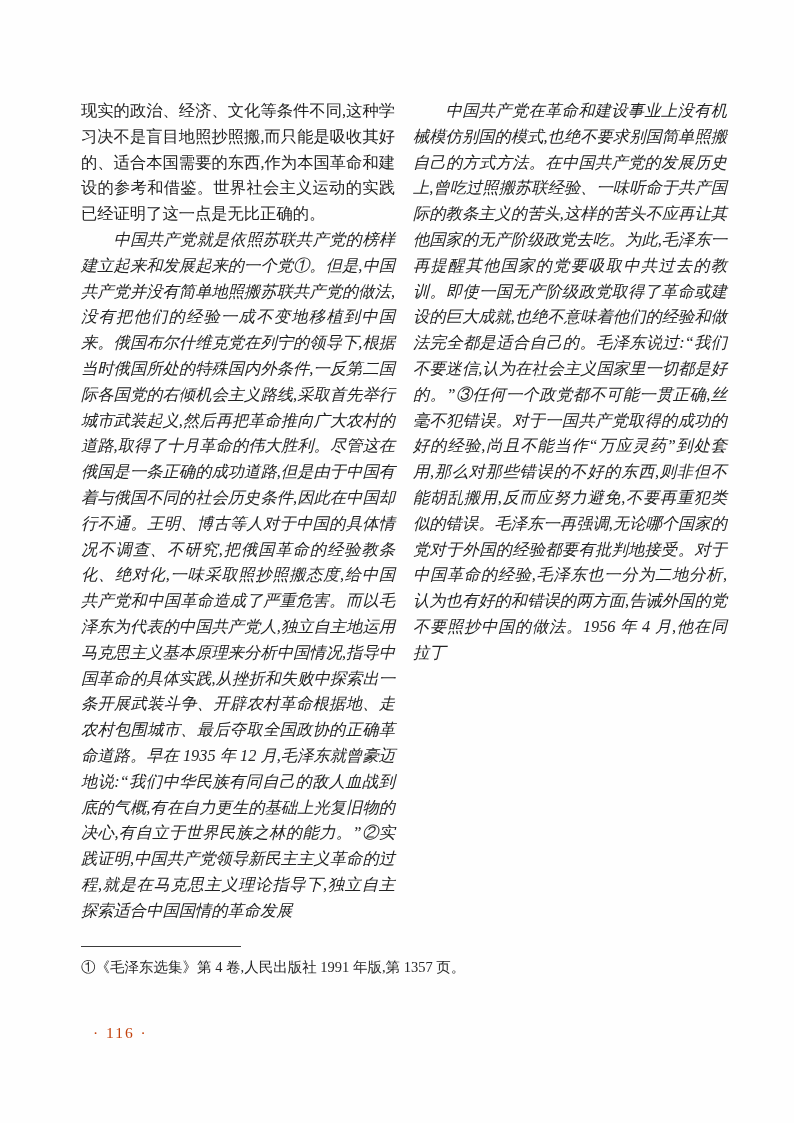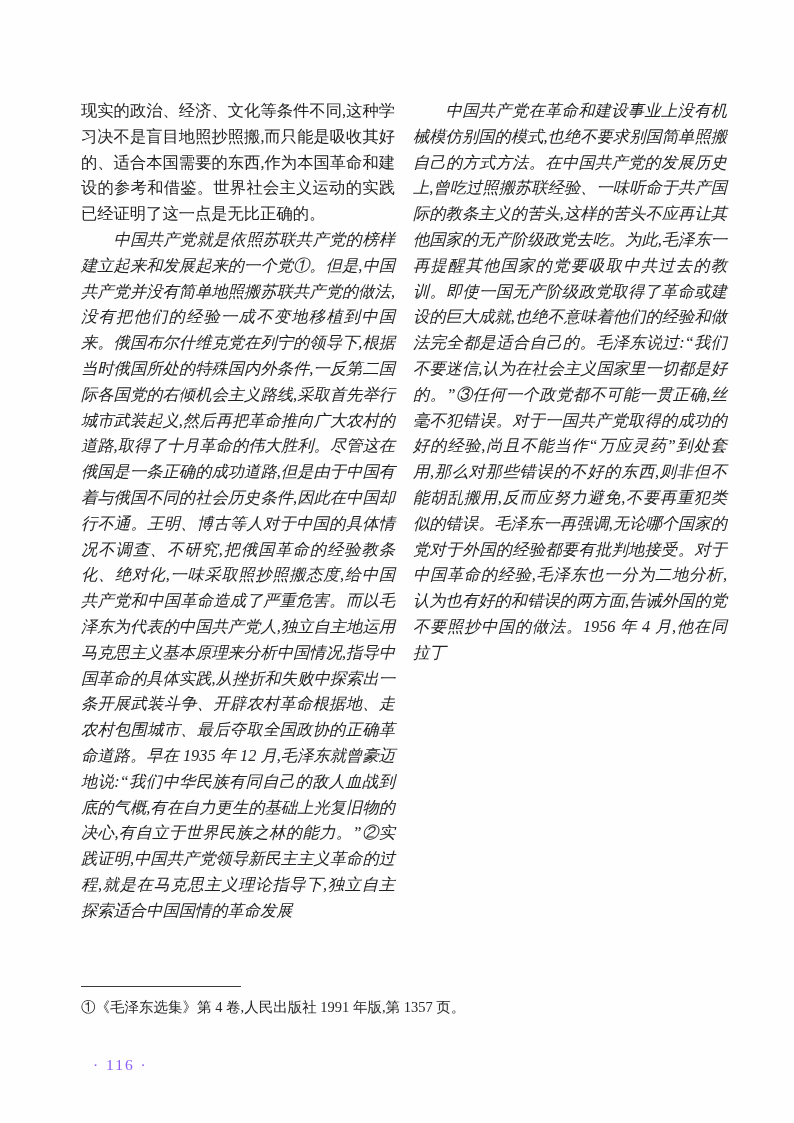--- a/index.html
+++ b/index.html
@@ -38,42 +38,42 @@
     margin: 0;
     padding: 0;
   }
   .column p.indent {
     text-indent: 2em;
     font-style: italic;
   }
   .footnotes {
     position: absolute;
     left: 81px;
-    top: 986px;
+    top: 946px;
     width: 660px;
     font-size: 14.5px;
     line-height: 27.5px;
     color: #262626;
   }
   .footnote-divider {
     width: 160px;
     height: 0;
     border-top: 1.5px solid #3a3a3a;
     margin: 0 0 7px 0;
   }
   .footnote-item {
     white-space: nowrap;
   }
   .page-number {
     position: absolute;
     left: 93px;
-    top: 1056px;
+    top: 1024px;
     font-size: 15.5px;
     letter-spacing: 2px;
-    color: #8b5cf6;
+    color: #c2410c;
   }
 </style>
 </head>
 <body>
 
 <div class="page">
 
   <div class="content">
     <div class="columns">
 

